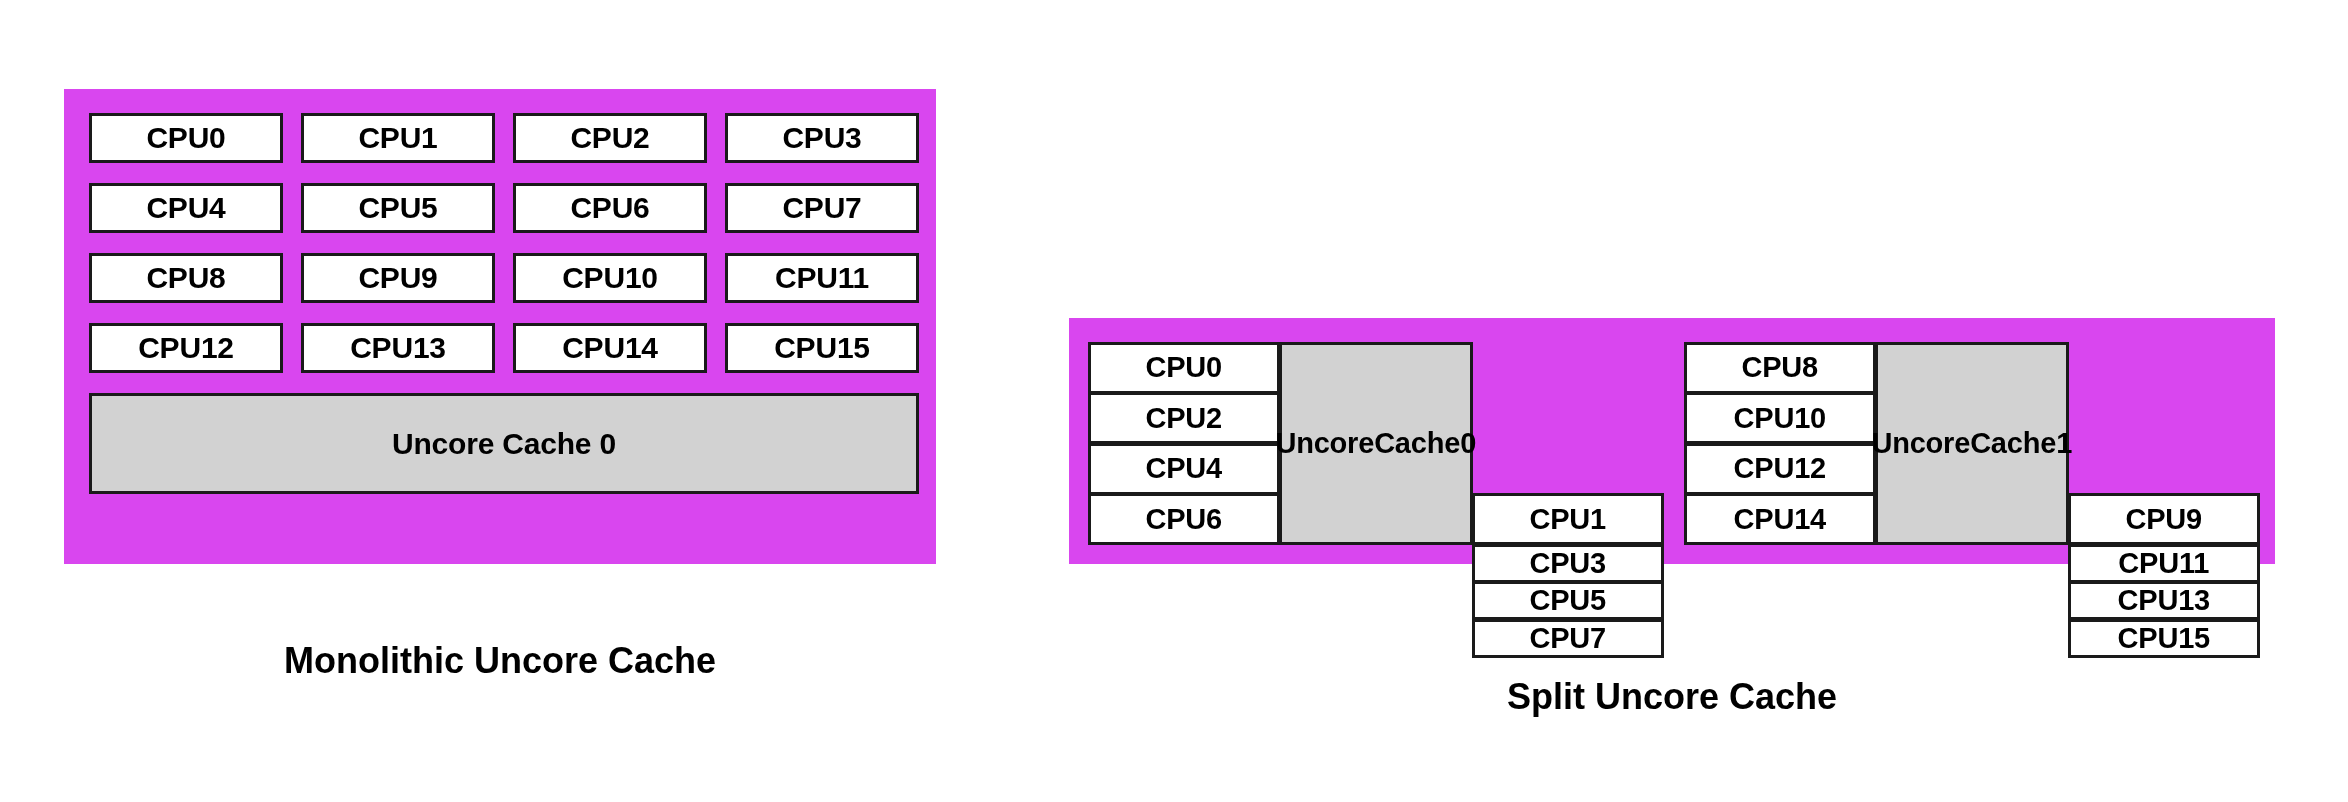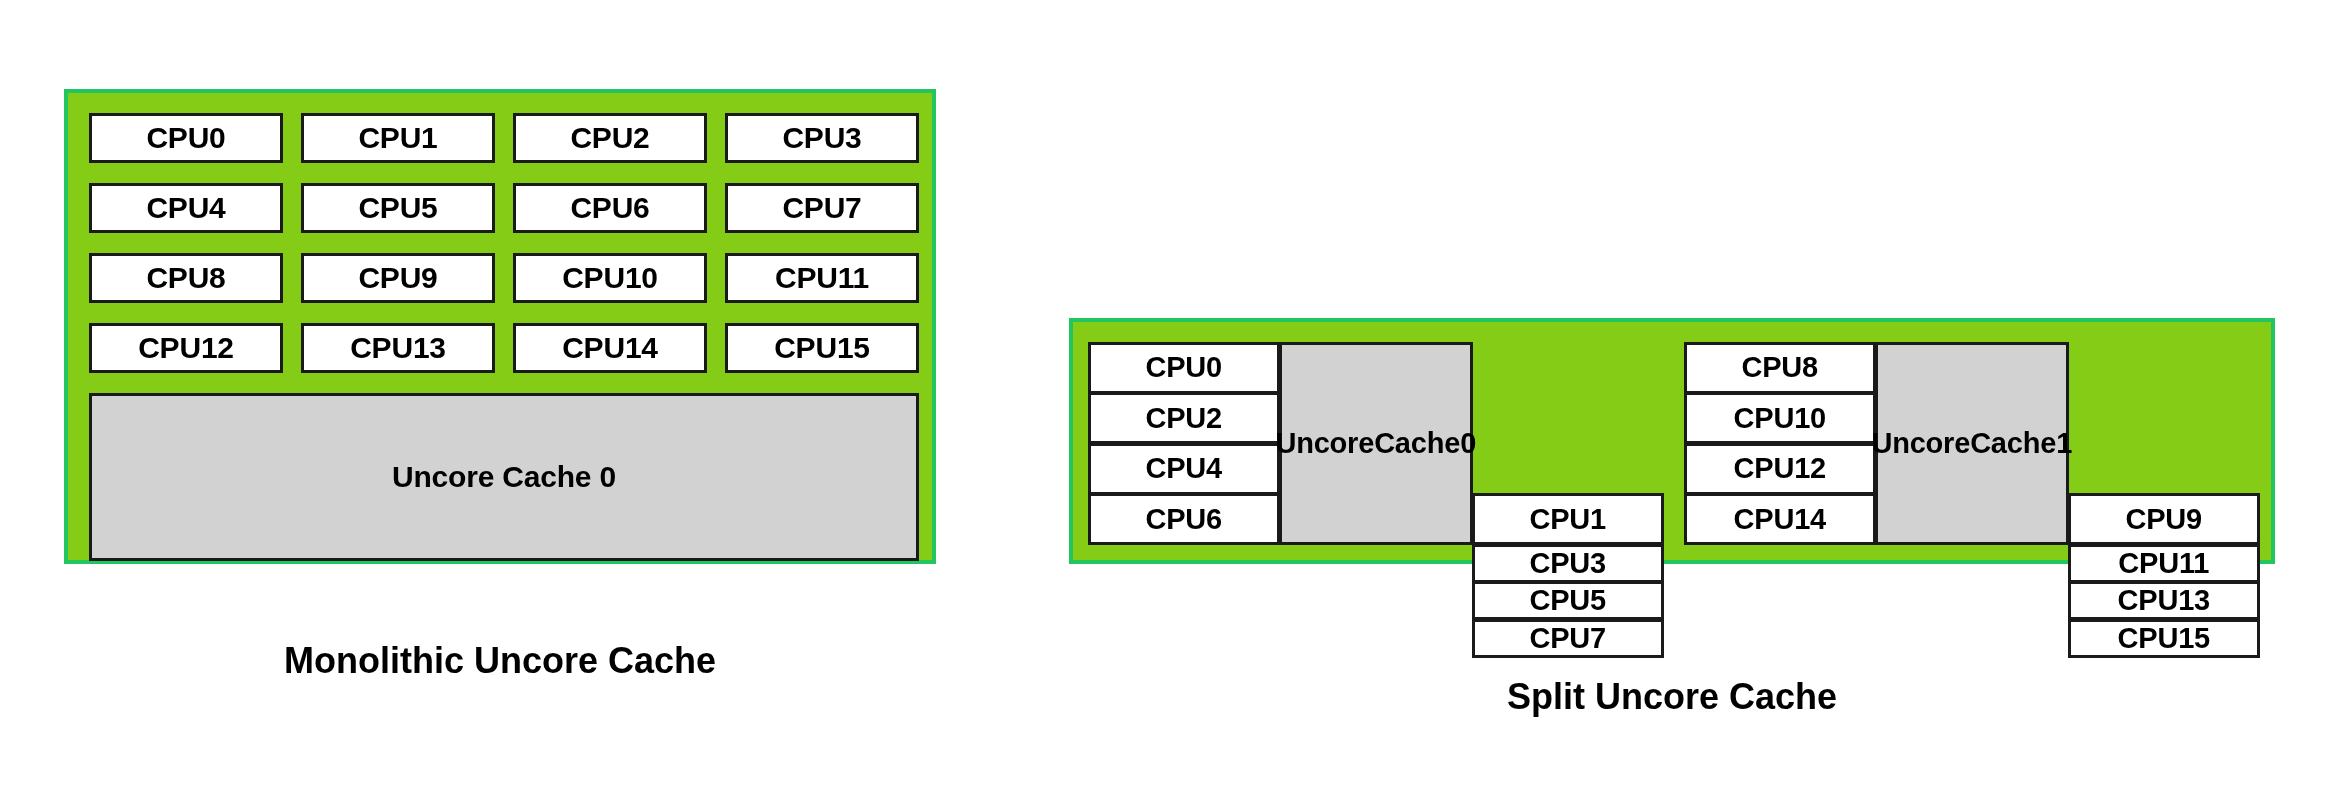--- a/index.html
+++ b/index.html
@@ -13,22 +13,22 @@
     position: relative;
     overflow: hidden;
     font-family: "Liberation Sans", "DejaVu Sans", sans-serif;
     -webkit-font-smoothing: antialiased;
   }
 
   
   .panel {
     position: absolute;
     box-sizing: border-box;
-    background: #84cc16;
-    border: 4px solid #22c55e;
+    background: #d946ef;
+    border: 4px solid #d946ef;
   }
 
   
   .cell {
     box-sizing: border-box;
     border: 3px solid #1a1a1a;
     background: #ffffff;
     display: flex;
     align-items: center;
     justify-content: center;
@@ -60,21 +60,21 @@
     row-gap: 20px;
   }
   #monolithic-grid .cell {
     font-size: 30px;
   }
   #monolithic-cache {
     position: absolute;
     left: 21px;
     top: 300px;
     width: 830px;
-    height: 168px;
+    height: 101px;
     font-size: 30px;
   }
 
   
   #split-panel {
     left: 1069px;
     top: 318px;
     width: 1206px;
     height: 246px;
   }

